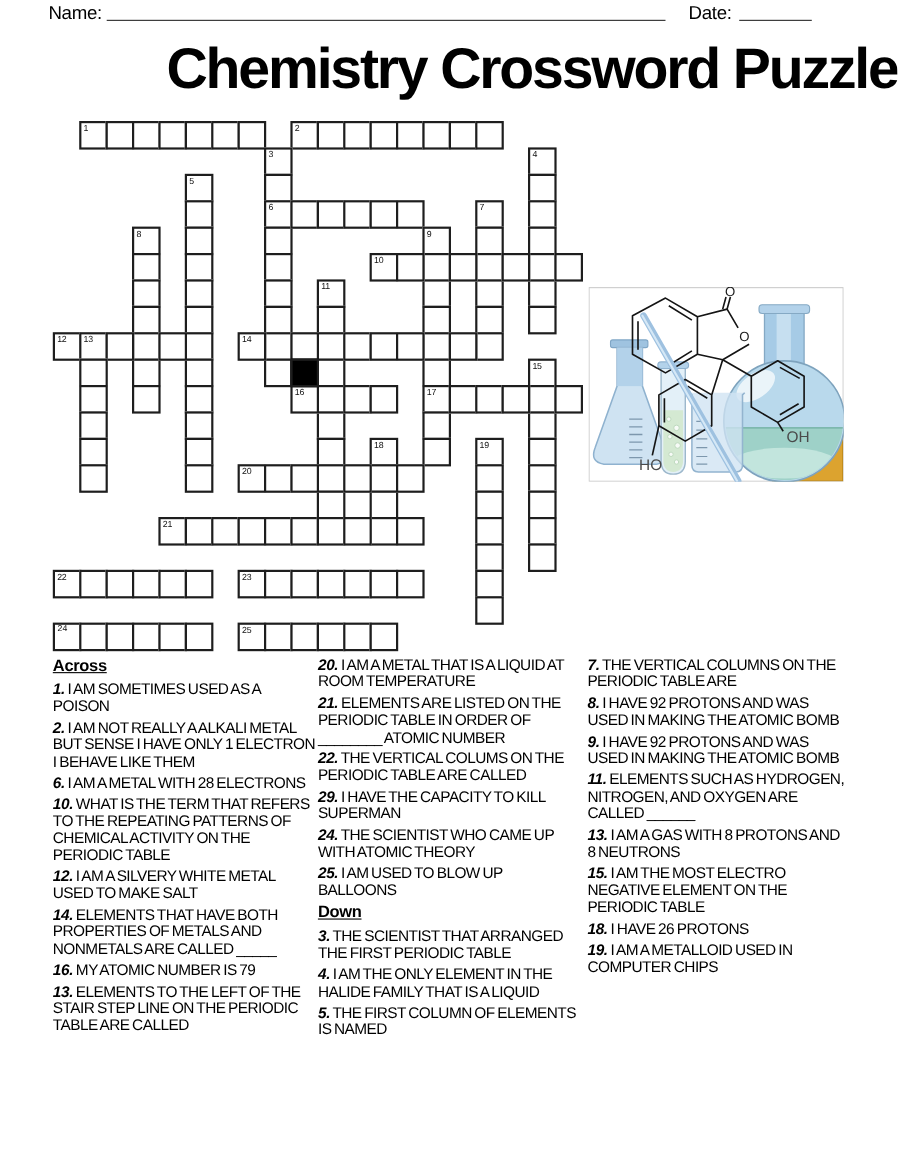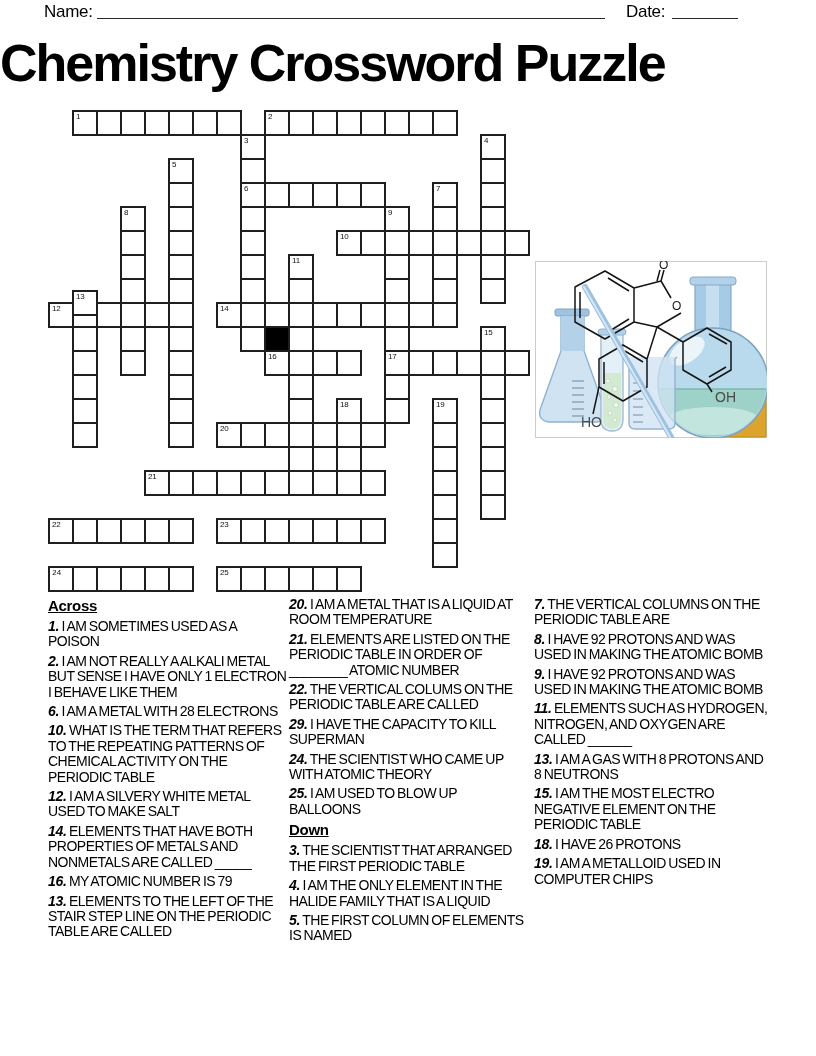--- a/index.html
+++ b/index.html
@@ -8,21 +8,21 @@
 
   
   .hdr-label{position:absolute;top:2px;font-size:17px;letter-spacing:-0.3px;color:#000;}
   #name-label{left:44px;}
   #date-label{left:626px;}
   .hdr-line{position:absolute;top:0;height:18px;border-bottom:1.6px solid #2a2a2a;}
   #name-line{left:97px;width:508px;}
   #date-line{left:672px;width:66px;}
 
   
-  #title{position:absolute;left:0;top:33px;width:816px;text-align:left;
+  #title{position:absolute;left:0;top:33px;width:816px;text-align:right;
          font-size:52px;line-height:60px;font-weight:600;letter-spacing:-2px;}
 
   
   #grid{position:absolute;left:48px;top:110px;width:482px;height:482px;}
   .cell{position:absolute;width:26px;height:26px;box-sizing:border-box;
         border:2px solid #1e1e1e;background:#fff;}
   .cell.black{background:#000;}
   .cnum{position:absolute;top:0;left:2px;font-size:8px;line-height:9px;
         letter-spacing:-0.2px;color:#111;}
 
@@ -160,21 +160,21 @@
       <div class="cell" style="left: 240px; top: 192px;"></div>
       <div class="cell" style="left: 240px; top: 216px;"></div>
       <div class="cell" style="left: 240px; top: 240px;"></div>
       <div class="cell" style="left: 240px; top: 264px;"></div>
       <div class="cell" style="left: 240px; top: 288px;"></div>
       <div class="cell" style="left: 240px; top: 312px;"></div>
       <div class="cell" style="left: 240px; top: 336px;"></div>
       <div class="cell" style="left: 0px; top: 192px;">
         <span class="cnum">12</span>
       </div>
-      <div class="cell" style="left: 24px; top: 180px;">
+      <div class="cell" style="left: 24px; top: 192px;">
         <span class="cnum">13</span>
       </div>
       <div class="cell" style="left: 48px; top: 192px;"></div>
       <div class="cell" style="left: 96px; top: 192px;"></div>
       <div class="cell" style="left: 24px; top: 216px;"></div>
       <div class="cell" style="left: 24px; top: 240px;"></div>
       <div class="cell" style="left: 24px; top: 264px;"></div>
       <div class="cell" style="left: 24px; top: 288px;"></div>
       <div class="cell" style="left: 24px; top: 312px;"></div>
       <div class="cell" style="left: 168px; top: 192px;">

